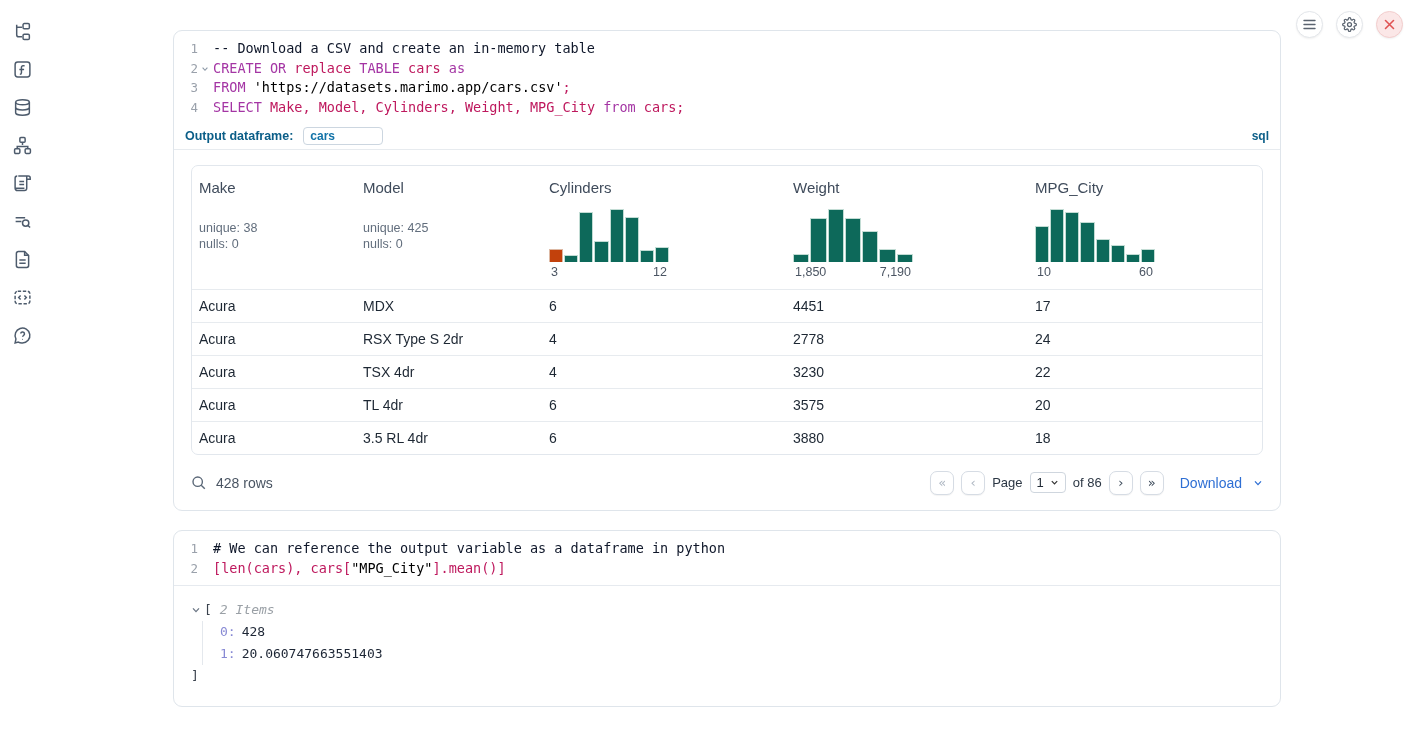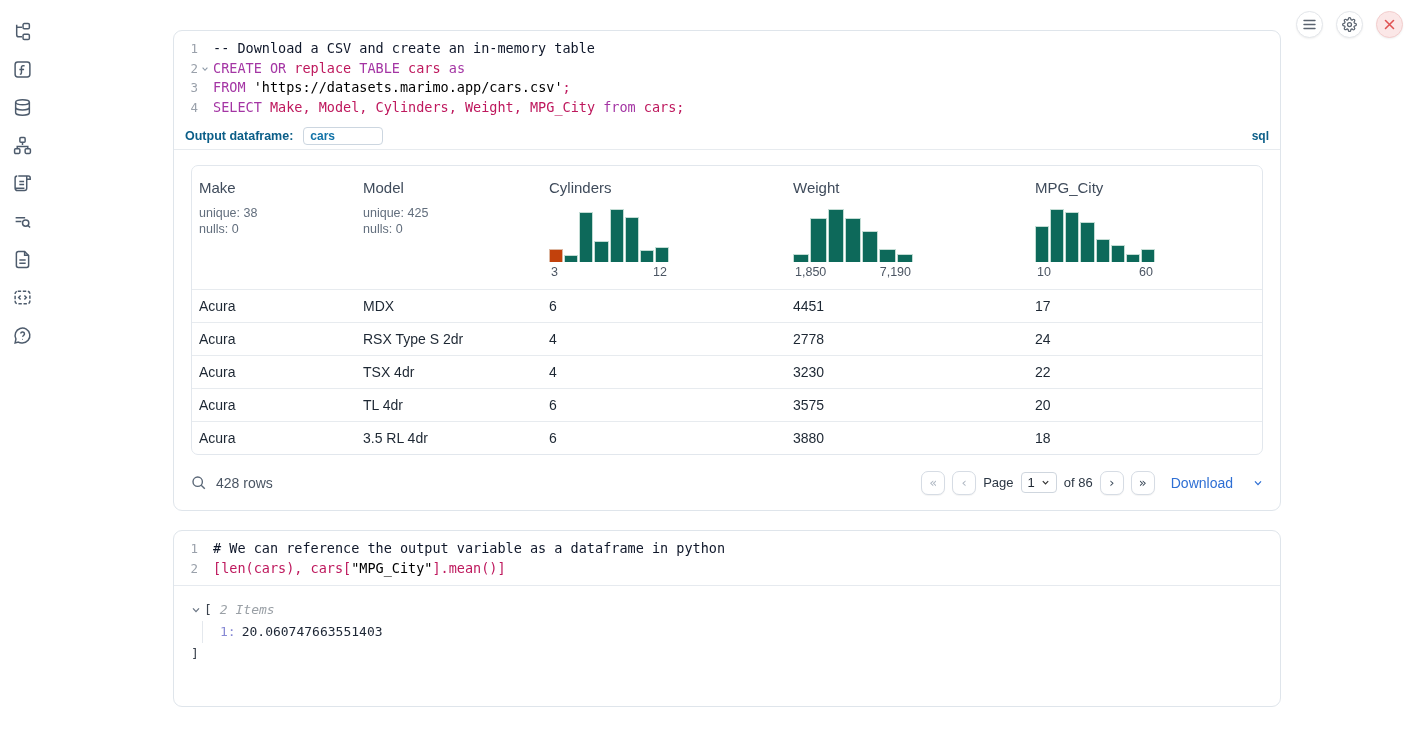--- a/index.html
+++ b/index.html
@@ -43,21 +43,21 @@
     border-radius:4px; padding:0 6px; font-size:12px; font-weight:bold; color:#1273a8;
     font-family:"Liberation Sans", sans-serif; background:#fff; }
   .lang-badge { margin-left:auto; font-size:12px; font-weight:bold; color:#0b5e88; cursor:pointer; }
 
   
   .table-card { margin:15px 17px 0 17px; border:1px solid #e2e7ed; border-radius:7px; overflow:hidden; }
   .tgrid { display:grid; grid-template-columns:164px 186px 244px 242px 238px; }
   .thead { border-bottom:1px solid #e7ebef; }
   .th { padding:13px 6px 10px 7px; display:flex; flex-direction:column; min-height:123px; cursor:pointer; }
   .th-title { font-size:15px; color:#3f4b5b; }
-  .th-stats { margin-top:9px; font-size:12.5px; color:#626e7d; line-height:16px; }
+  .th-stats { margin-top:24px; font-size:12.5px; color:#626e7d; line-height:16px; }
   .hist-wrap { margin-top:auto; width:120px; }
   .hist-bars { display:flex; align-items:flex-end; gap:1px; height:53px; }
   .hist-bar { flex:1; background:#0d695a; border:1px solid #c2dcd4; border-bottom:none; }
   .hist-bar.accent { background:#c2410c; border-color:#ddb9a4; }
   .hist-labels { display:flex; justify-content:space-between; padding:3px 2px 0 2px;
     font-size:12.5px; color:#4b5563; }
   .tr { border-bottom:1px solid #e7ebef; cursor:pointer; }
   .tr:last-child { border-bottom:none; }
   .td { padding:0 6px 0 7px; height:32px; display:flex; align-items:center;
     font-size:14px; color:#1d2733; }
@@ -66,21 +66,21 @@
   .tfoot { display:flex; align-items:center; height:55px; padding:0 17px; }
   .row-count { margin-left:9px; font-size:14px; color:#4a5563; }
   .pager { margin-left:auto; display:flex; align-items:center; gap:7px; }
   .pg-btn { width:24px; height:24px; border:1px solid #d6dce4; border-radius:7px; background:#fff;
     box-shadow:0 1px 1px rgba(0,0,0,.05); display:flex; align-items:center; justify-content:center;
     font-size:13px; color:#3c4a5a; cursor:pointer; font-family:"DejaVu Sans", sans-serif; }
   .pg-btn.disabled { color:#aeb7c2; }
   .pg-text { font-size:13px; color:#2c3744; }
   .page-select { display:flex; align-items:center; gap:6px; border:1px solid #cfd6de; border-radius:4px;
     height:21px; padding:0 6px; font-size:13px; color:#222b36; cursor:pointer; background:#fff; }
-  .download { margin-left:16px; display:flex; align-items:center; gap:20px; color:#2e6fd4;
+  .download { margin-left:16px; display:flex; align-items:center; gap:11px; color:#2e6fd4;
     font-size:14px; cursor:pointer; }
 
   
   .out-divider { border-top:1px solid #e6eaef; }
   .tree { padding:13px 18px 16px 17px; font-family:"DejaVu Sans Mono", monospace;
     font-size:13px; line-height:22px; color:#333a45; }
   .tree-head { display:flex; align-items:center; gap:3px; }
   .tree-toggle { display:inline-flex; color:#6b7684; cursor:pointer; }
   .tree-summary { color:#9aa0a6; font-style:italic; margin-left:5px; }
   .tree-items { margin-left:11px; border-left:1px solid #e4e8ed; padding-left:17px; }
@@ -376,18 +376,19 @@
       <div class="tree-head">
         <span class="tree-toggle">
           <svg width="10" height="10" viewBox="0 0 10 10">
             <path d="M2 3.4 5 6.6 8 3.4" stroke="#6b7684" stroke-width="1.3" fill="none"></path>
             </svg>
         </span>
         <span class="bracket">[</span>
         <span class="tree-summary">2 Items</span>
       </div>
       <div class="tree-items" id="tree-items">
+          <div><span class="tree-key">0:</span><span class="tree-val">428</span></div>
           <div><span class="tree-key">1:</span><span class="tree-val">20.060747663551403</span></div>
         </div>
       <div class="bracket">]</div>
     </div>
   </section>
 </main>
 
 </body></html>

